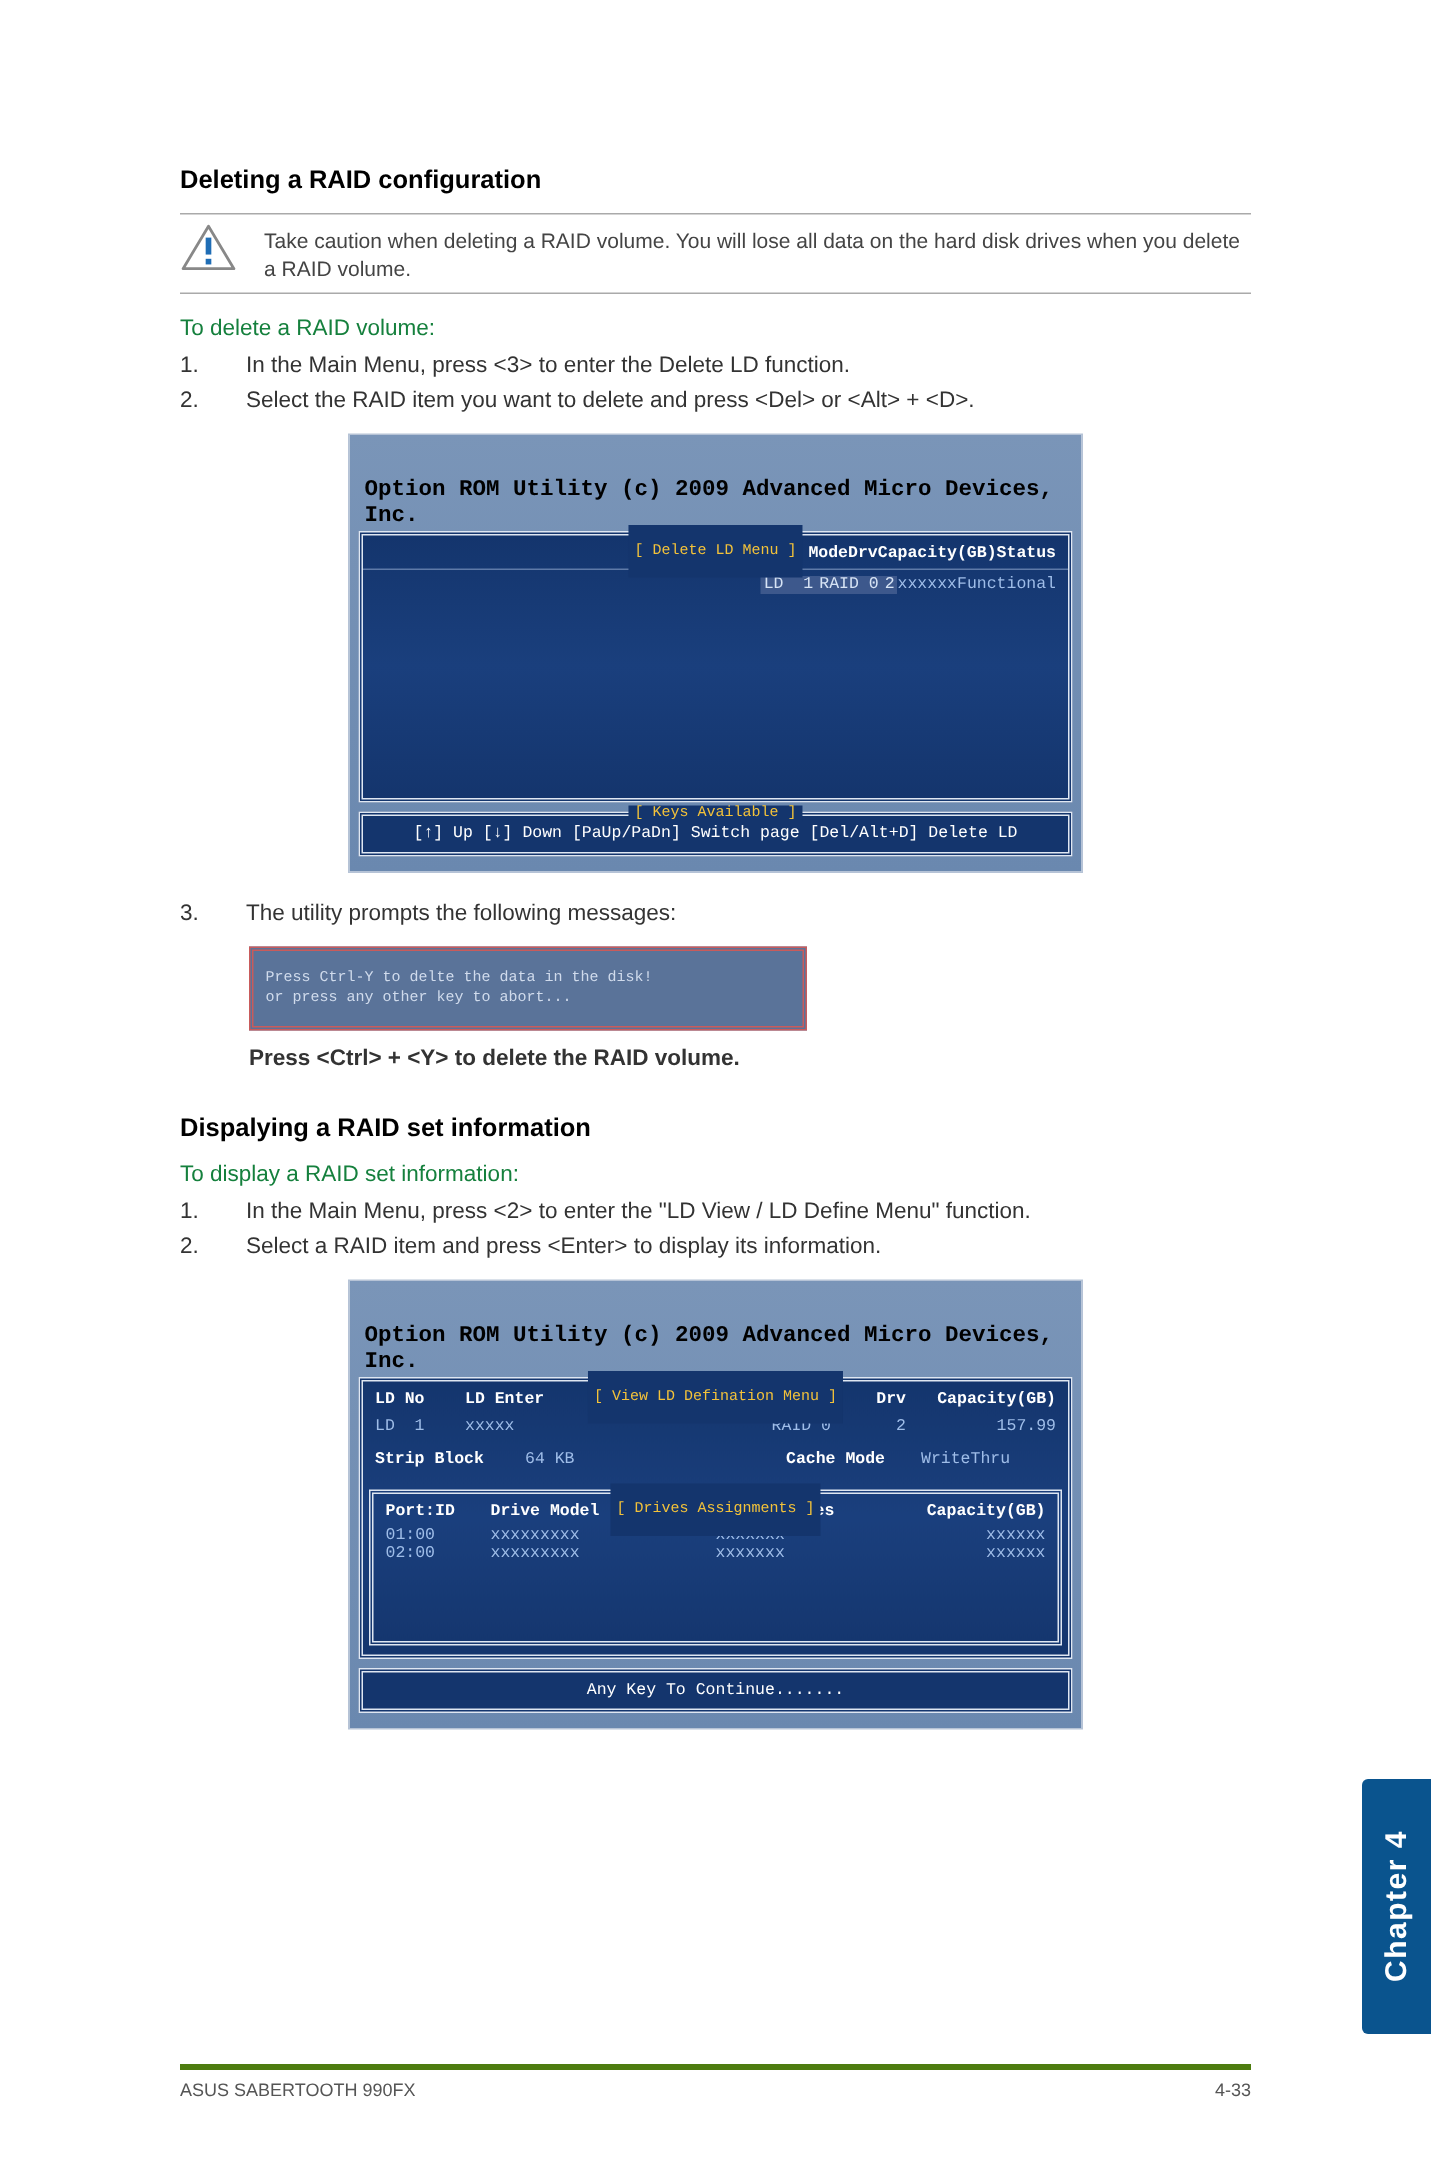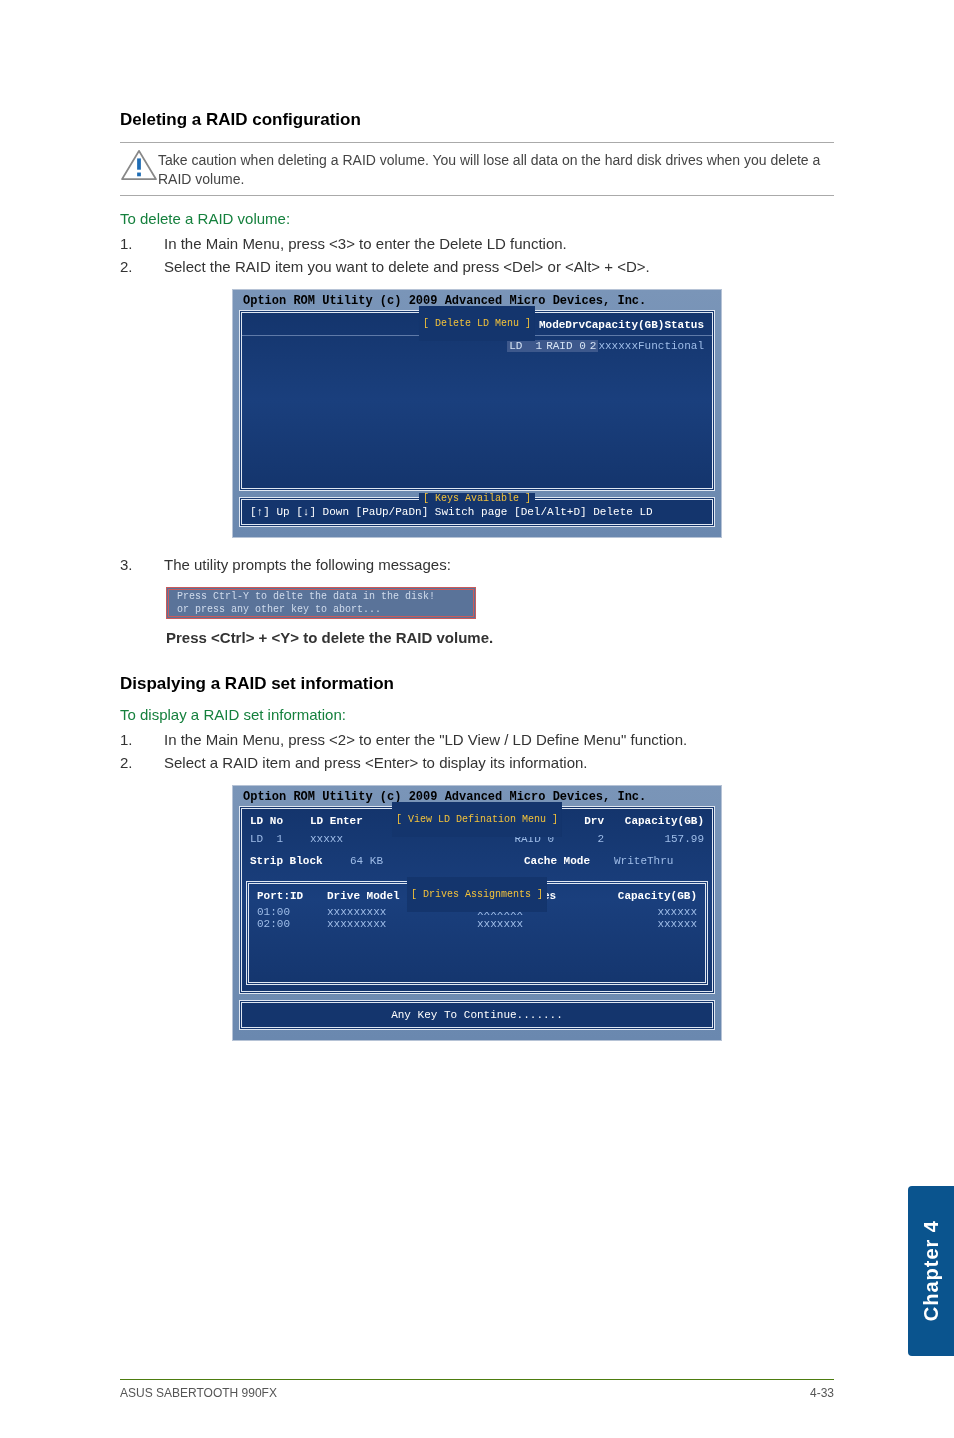--- a/index.html
+++ b/index.html
@@ -16,20 +16,21 @@
   }
   h3 {
     font-size: 17px;
     font-weight: bold;
     color: #000;
     margin-bottom: 12px;
   }
   .caution-row {
     display: flex;
     align-items: flex-start;
+    gap: 18px;
     border-top: 1px solid #aaa;
     border-bottom: 1px solid #aaa;
     padding: 6px 0;
     margin-bottom: 14px;
   }
   .caution-icon {
     width: 38px; height: 32px;
     flex-shrink: 0;
   }
   .caution-text { font-size: 14px; line-height: 1.35; color: #444; padding-top:2px;}
@@ -43,21 +44,21 @@
     width: 490px;
     margin: 0 auto 18px auto;
     background: linear-gradient(180deg, #7a95b8 0%, #6a88af 100%);
     padding: 4px 6px 10px 6px;
     border: 1px solid #b6c3d6;
     font-family: "Courier New", monospace;
     font-size: 11px;
     color: #eef2f8;
     position: relative;
   }
-  .bios .rom-title { color:#000; font-weight:bold; font-size:12px; background:transparent; margin-bottom:2px; padding-left:4px;}
+  .bios .rom-title { color:#000; font-weight:bold; font-size:15px; background:transparent; margin-bottom:2px; padding-left:4px;margin-top:24px;}
   .bios .panel {
     border: 3px double #dfe7f2;
     background: linear-gradient(180deg, #14356d 0%, #1a3f7d 50%, #14356d 100%);
     position: relative;
     padding: 6px 8px;
   }
   .bios .panel-label {
     position:absolute; top:-7px; left:50%; transform:translateX(-50%);
     background:#14356d; color:#f3c23a; padding:12px 4px; font-size:10px;
     white-space:nowrap;
@@ -68,35 +69,36 @@
   .bios .data-row { color:#9fbde8; }
   .bios .data-row .highlight { background:#3d588c; color:#d7e4f5; padding:0 2px;}
   .bios .spacer { height: 130px; }
   .bios .keys-panel {
     border: 3px double #dfe7f2;
     background: #14356d;
     margin-top: 6px;
     position: relative;
     padding: 6px 8px;
     color:#fff;
+    text-align:center;
   }
   .bios .keys-label {
     position:absolute; top:-7px; left:50%; transform:translateX(-50%);
     background:#14356d; color:#f3c23a; padding:0 4px; font-size:10px;
   }
 
   .confirm-box {
-    width: 310px;
+    width: 372px;
     margin: 0 0 10px 46px;
     border: 3px double #c95b5b;
     background: #5a7399;
     color: #d0dbec;
     font-family: "Courier New", monospace;
     font-size: 10px;
-    padding: 0 8px;
+    padding: 12px 8px;
     line-height:1.3;
   }
 
   .indent-text { margin-left: 46px; font-size:15px; margin-bottom: 28px; font-weight: bold;}
 
   .bios2-spacer { height: 48px; }
 
   
   .side-tab {
     position: absolute;
@@ -118,21 +120,21 @@
     font-weight: bold;
     font-size: 20px;
     letter-spacing: 1px;
   }
   .footer {
     position: absolute;
     bottom: 38px;
     left: 120px; right: 120px;
     display:flex; justify-content:space-between;
     font-size: 12px; color:#555;
-    border-top: 1px solid #4d7c0f;
+    border-top: 4px solid #4d7c0f;
     padding-top: 6px;
   }
 </style>
 </head>
 <body>
 
 <div class="page">
 
   <h3>Deleting a RAID configuration</h3>
 

